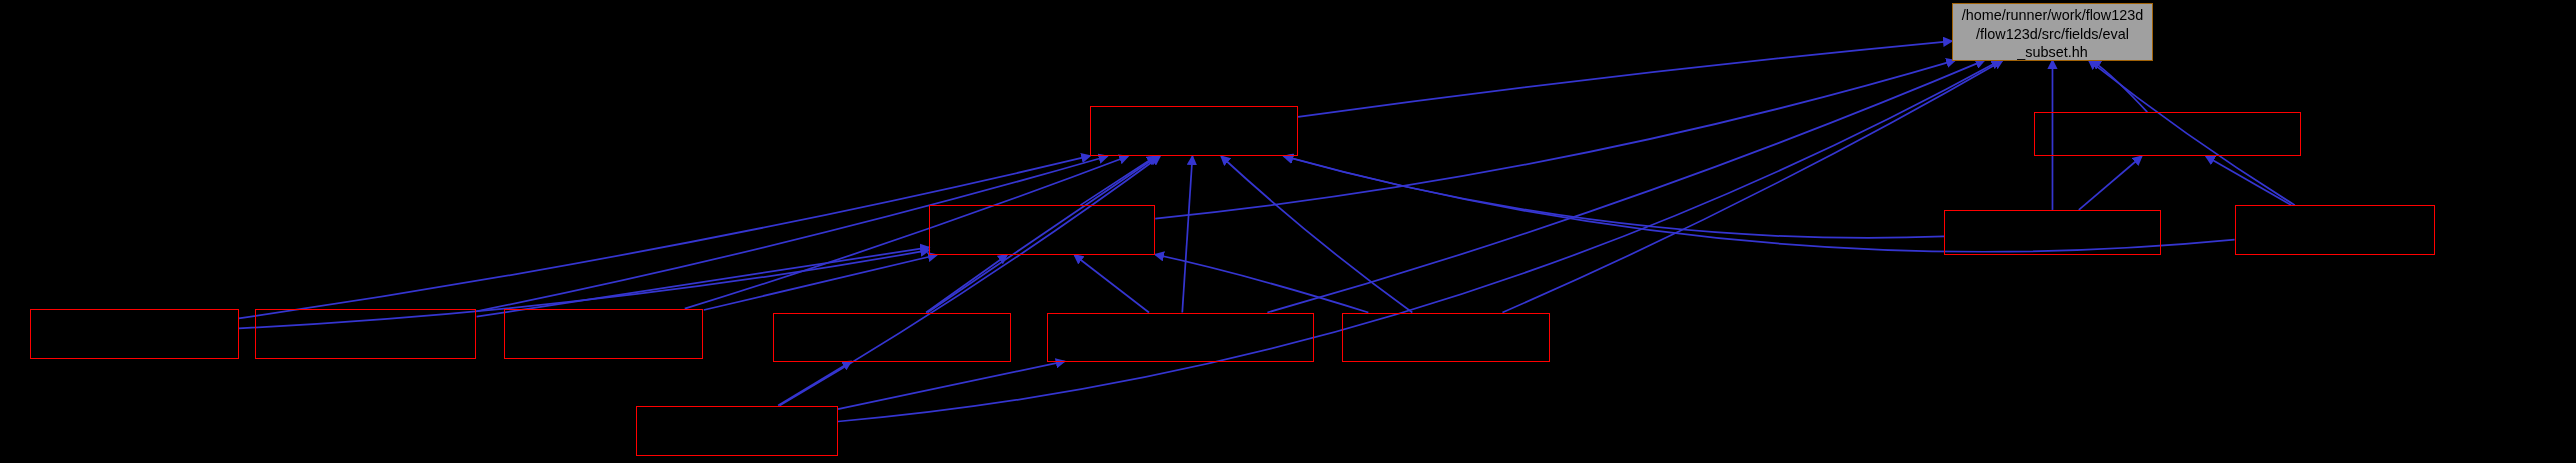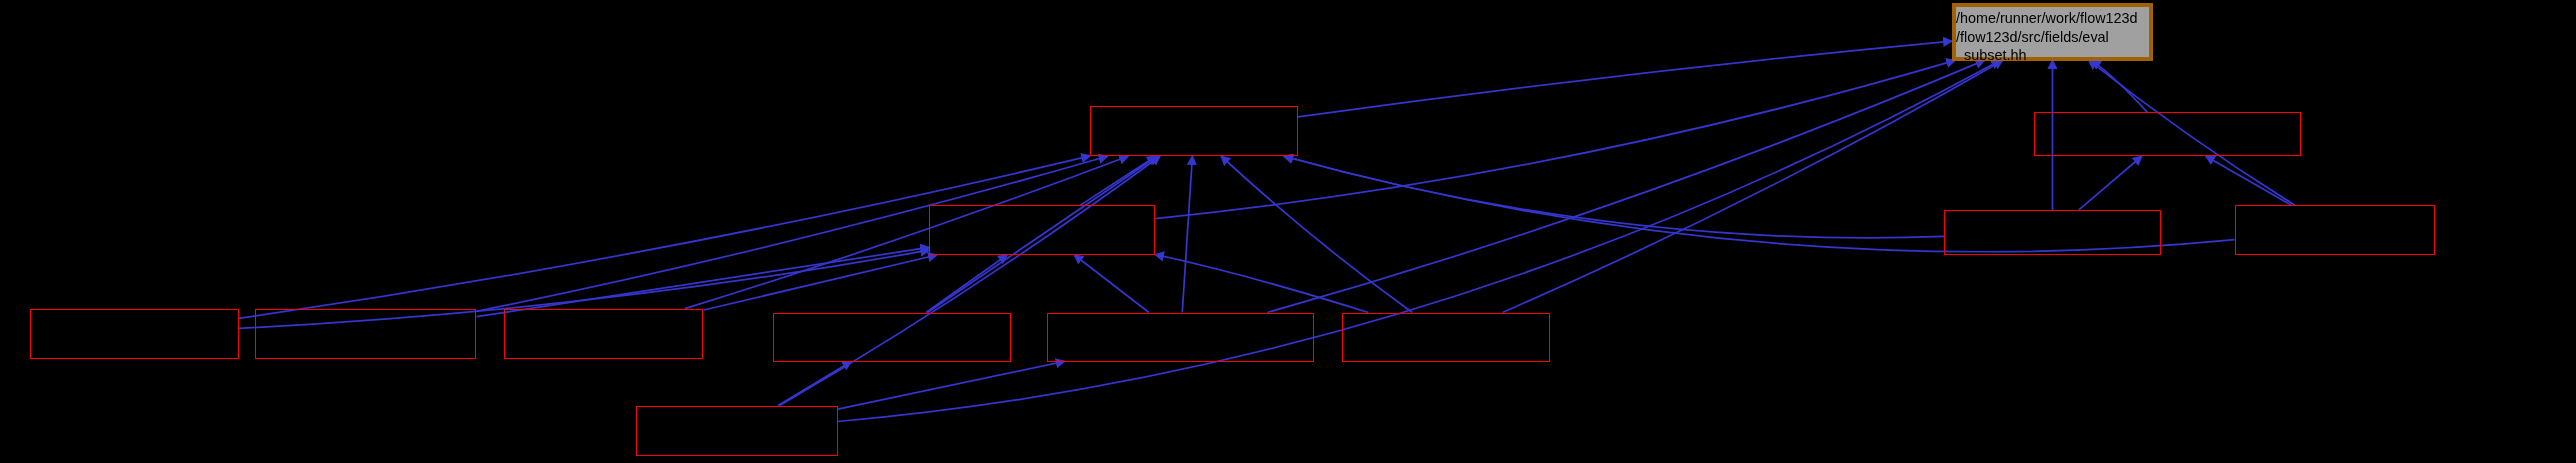--- a/index.html
+++ b/index.html
@@ -28,25 +28,25 @@
     background: transparent;
     color: #000000; 
     font-size: 13.4px;
     overflow: hidden;
     cursor: pointer;
   }
   #main-node {
     position: absolute;
     box-sizing: border-box;
     background: #a0a0a0;
-    border: 4px solid #a16207;
+    border: 1px solid #a16207;
     color: #000000;
     font-size: 14.4px;
     line-height: 1.3;
-    text-align: left;
+    text-align: center;
     white-space: pre-line;
     padding-top: 1.9px;
   }
 </style>
 </head>
 <body>
 
 <div id="canvas">
   <svg id="edge-layer" width="2576" height="463" xmlns="http://www.w3.org/2000/svg" viewBox="0 0 2687 483">
     <defs>

